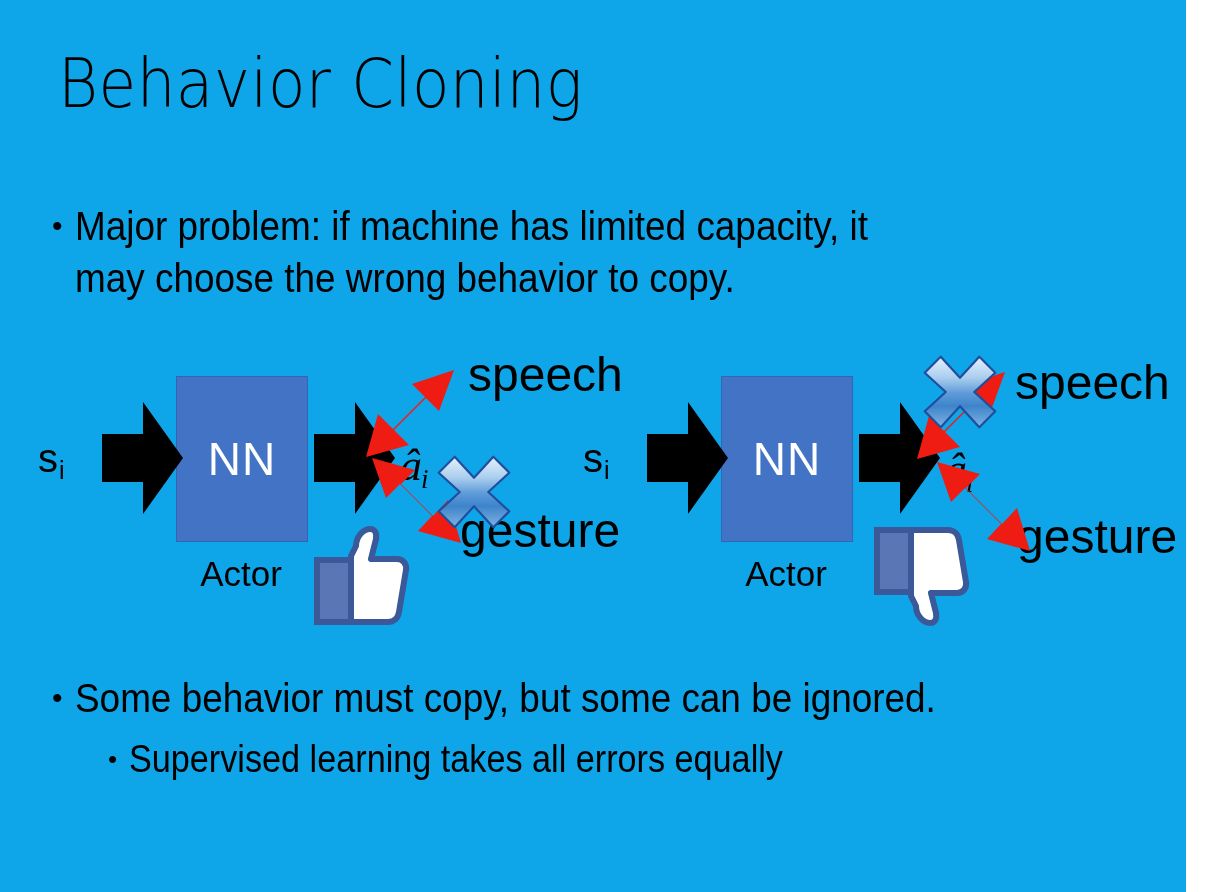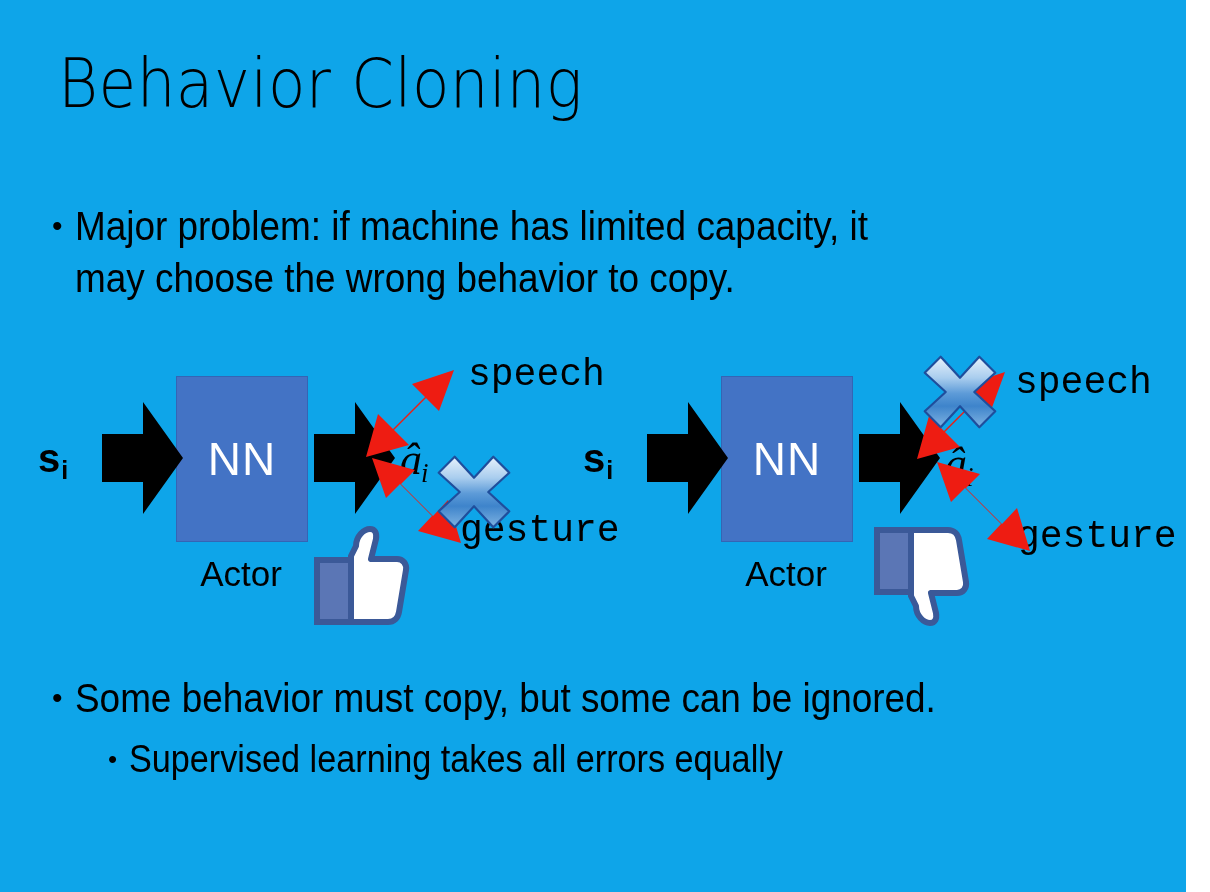--- a/index.html
+++ b/index.html
@@ -74,21 +74,20 @@
   }
   #diagram-left  { left: 20px; }
   #diagram-right { left: 565px; }
 
   .state-label {
     position: absolute;
     font-family: "Liberation Sans", sans-serif;
     font-size: 40px;
     line-height: 40px;
     color: #000;
-    font-weight: bold;
   }
   .state-label .sub {
     font-size: 25px;
     vertical-align: -0.28em;
     margin-left: 1px;
   }
 
   .nn-box {
     position: absolute;
     background: #4373C5;
@@ -111,34 +110,34 @@
     line-height: 35px;
     color: #000;
     text-align: center;
   }
 
   .action-label {
     position: absolute;
     font-family: "Liberation Serif", serif;
     font-style: italic;
     font-size: 44px;
-    line-height: 48px;
+    line-height: 60px;
     color: #000;
     white-space: nowrap;
   }
   .action-label .sub {
     font-size: 27px;
     vertical-align: -0.30em;
     margin-left: -1px;
   }
 
   .out-label {
     position: absolute;
-    font-family: Liberation Mono, monospace;
-    font-size: 38px;
+    font-family: Liberation Sans, sans-serif;
+    font-size: 48px;
     line-height: 38px;
     color: #000;
     white-space: nowrap;
   }
 
   .svg-layer {
     position: absolute;
     left: 0; top: 0;
     width: 600px;
     height: 300px;

